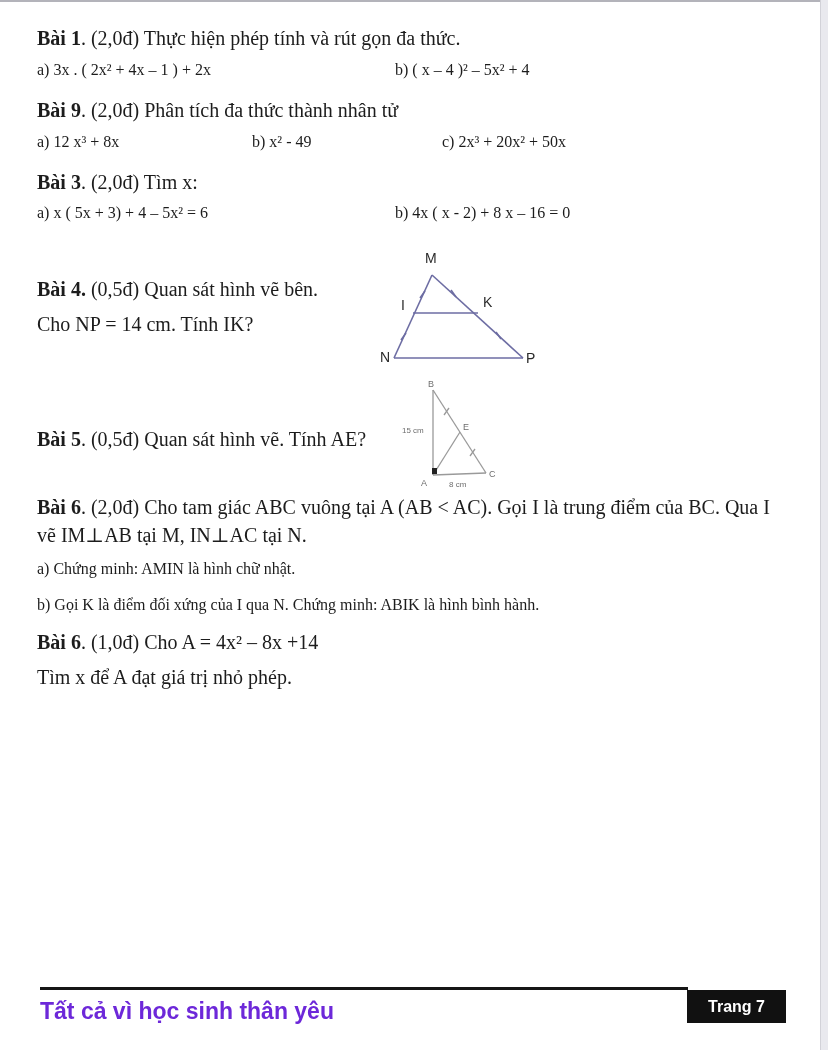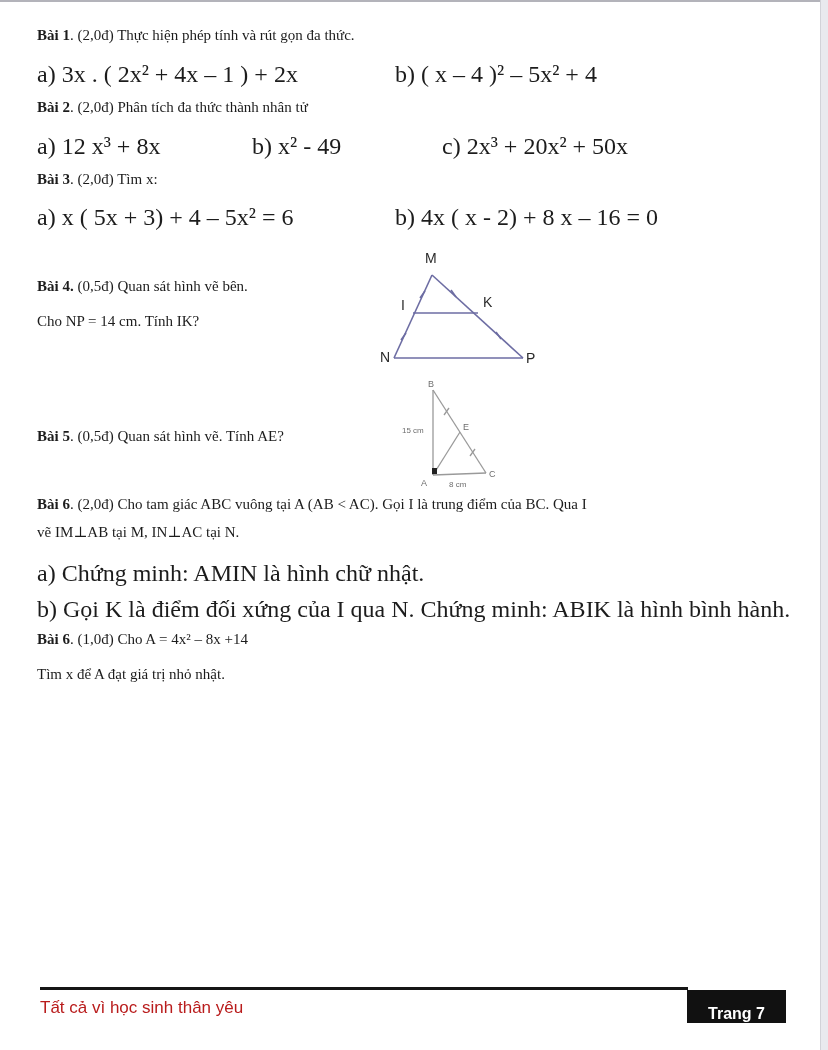--- a/index.html
+++ b/index.html
@@ -3,52 +3,52 @@
 <meta charset="utf-8">
 <style>
   html,body{margin:0;padding:0;}
   body{
     width:828px;height:1050px;position:relative;background:#ffffff;
     font-family:"Liberation Serif","DejaVu Serif",serif;color:#1c1c1c;
     overflow:hidden;
   }
   .edge-top{position:absolute;left:0;top:0;width:828px;height:2px;background:#b3b3ba;}
   .edge-right{position:absolute;right:0;top:0;width:7px;height:1050px;background:#e9e9ee;border-left:1px solid #d2d2d8;}
-  .trow{position:absolute;font-size:15px;white-space:nowrap;}
+  .trow{position:absolute;font-size:20px;white-space:nowrap;}
   .trow .b{font-weight:bold;}
-  .item{position:absolute;font-size:24px;white-space:nowrap;}
+  .item{position:absolute;font-size:16px;white-space:nowrap;}
   .diagram{position:absolute;}
   .footer-line{position:absolute;left:40px;top:987px;width:648px;height:3px;background:#161616;}
   .footer-text{
     position:absolute;left:40px;top:998px;
     font-family:"Liberation Sans","DejaVu Sans",sans-serif;
-    font-weight:normal;font-size:17px;color:#b91c1c;white-space:nowrap;
+    font-weight:bold;font-size:23px;color:#6d28d9;white-space:nowrap;
   }
   .page-badge{
     position:absolute;left:687px;top:990px;width:99px;height:33px;background:#111111;
-    display:flex;align-items:flex-end;justify-content:center;
+    display:flex;align-items:center;justify-content:center;
     font-family:"Liberation Sans","DejaVu Sans",sans-serif;
     font-weight:bold;font-size:16px;color:#ffffff;
   }
   svg text{font-family:"Liberation Sans","DejaVu Sans",sans-serif;}
 </style>
 </head>
 <body>
 
 <div class="edge-top"></div>
 <div class="edge-right"></div>
 
 <div class="trow" style="left:37px;top:27px">
   <span class="b">Bài 1</span><span>. (2,0đ) Thực hiện phép tính và rút gọn đa thức.</span>
 </div>
 <div class="item" style="left:37px;top:61px">a) 3x . ( 2x² + 4x – 1 )  + 2x</div>
 <div class="item" style="left:395px;top:61px">b) ( x – 4 )² – 5x² + 4</div>
 
 <div class="trow" style="left:37px;top:99px">
-  <span class="b">Bài 2</span><span>. (2,0đ) Phân tích đa thức thành nhân tử</span>
+  <span class="b">Bài 9</span><span>. (2,0đ) Phân tích đa thức thành nhân tử</span>
 </div>
 <div class="item" style="left:37px;top:133px">a)  12 x³ + 8x</div>
 <div class="item" style="left:252px;top:133px">b)  x²  -  49</div>
 <div class="item" style="left:442px;top:133px">c)  2x³ + 20x² + 50x</div>
 
 <div class="trow" style="left:37px;top:171px">
   <span class="b">Bài 3</span><span>. (2,0đ) Tìm x:</span>
 </div>
 <div class="item" style="left:37px;top:204px">a) x ( 5x + 3) + 4 – 5x² = 6</div>
 <div class="item" style="left:395px;top:204px">b) 4x ( x - 2)  + 8 x – 16 = 0</div>
@@ -107,19 +107,19 @@
 <div class="trow" style="left:37px;top:496px">
   <span class="b">Bài 6</span><span>. (2,0đ) Cho tam giác ABC vuông tại A (AB &lt; AC). Gọi I là trung điểm của BC. Qua I</span>
 </div>
 <div class="trow" style="left:37px;top:523px">vẽ IM⊥AB tại M, IN⊥AC tại N.</div>
 <div class="item" style="left:37px;top:560px">a) Chứng minh: AMIN là hình chữ nhật.</div>
 <div class="item" style="left:37px;top:596px">b) Gọi K là điểm đối xứng của I qua N. Chứng minh: ABIK là hình bình hành.</div>
 
 <div class="trow" style="left:37px;top:631px">
   <span class="b">Bài 6</span><span>. (1,0đ)  Cho A = 4x² – 8x +14</span>
 </div>
-<div class="trow" style="left:37px;top:666px">Tìm x để A đạt giá trị nhỏ nhật.</div>
+<div class="trow" style="left:37px;top:666px">Tìm x để A đạt giá trị nhỏ phép.</div>
 
 <div class="footer-line"></div>
 <div class="footer-text">Tất cả vì học sinh thân yêu</div>
 <div class="page-badge">
   <span>Trang 7</span>
 </div>
 
 </body></html>

